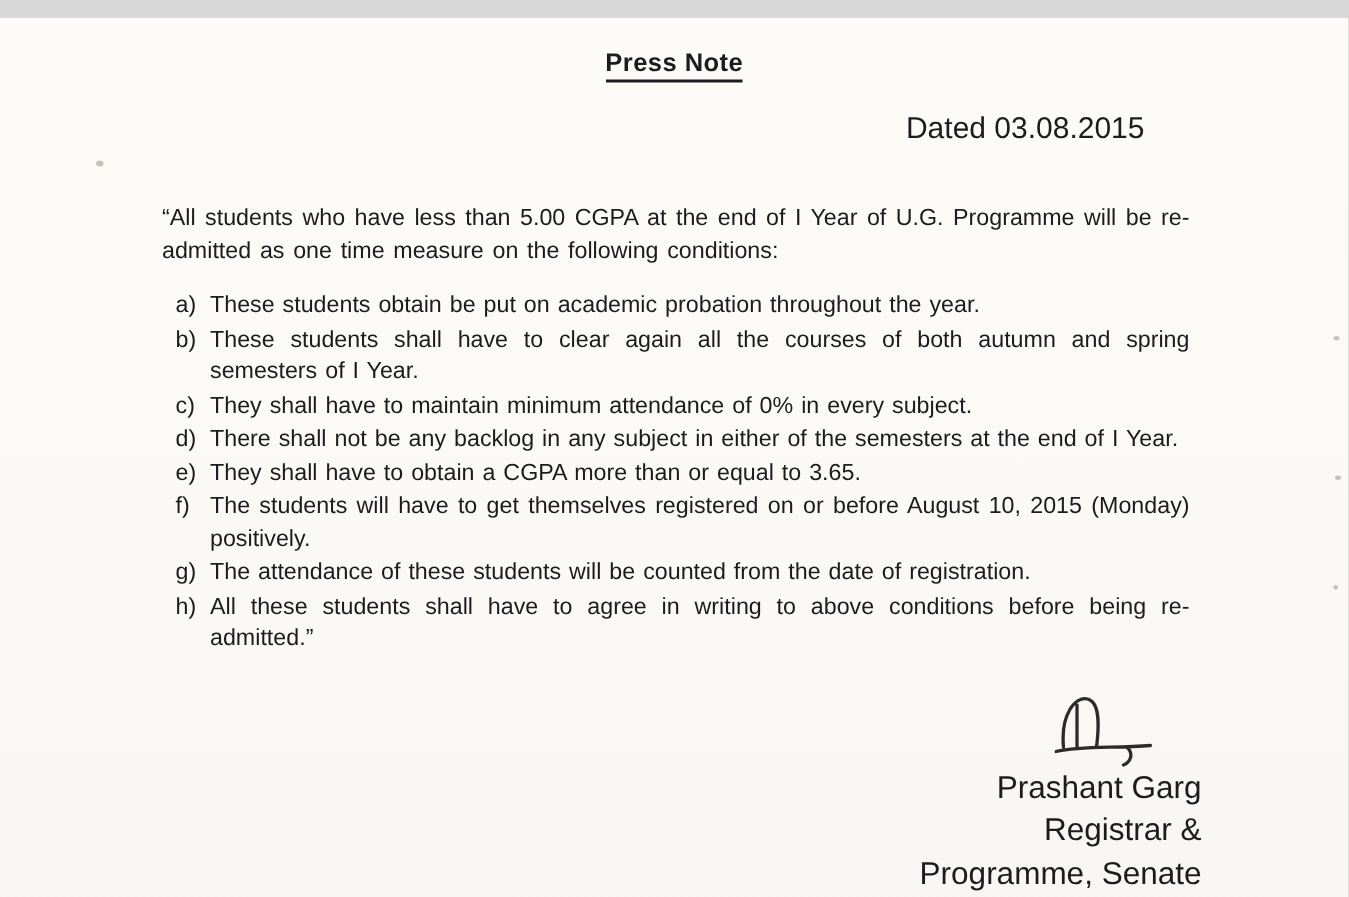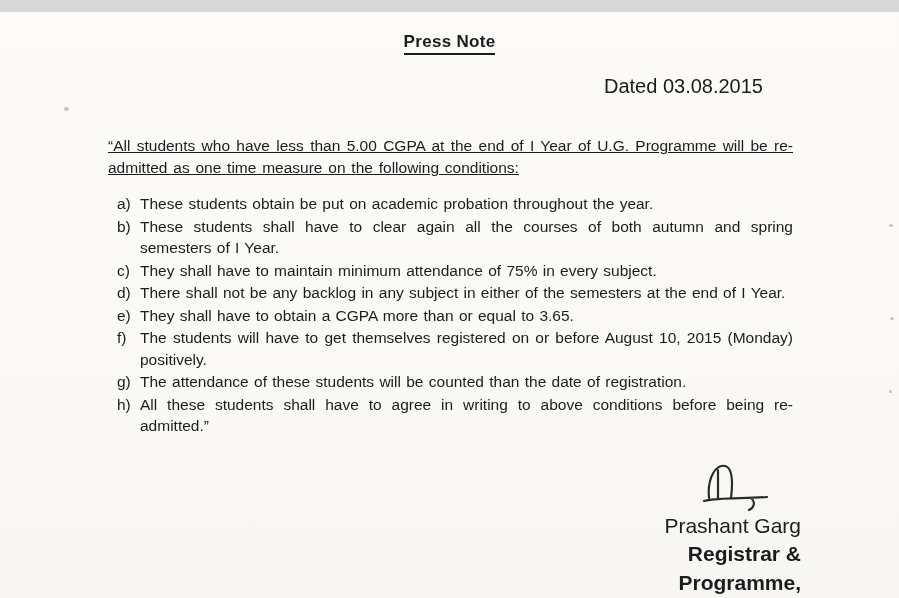--- a/index.html
+++ b/index.html
@@ -45,21 +45,20 @@
     top: 123px;
     left: 108px;
     right: 106px;
     font-size: 15.5px;
     line-height: 21.5px;
   }
 
   .intro {
     text-align: justify;
     word-spacing: 1.5px;
-    text-decoration: underline;
   }
 
   .conditions {
     list-style: none;
     margin-top: 15px;
   }
   .conditions li {
     display: flex;
     align-items: flex-start;
     margin-bottom: 1px;
@@ -80,21 +79,21 @@
     right: 98px;
     width: 190px;
     text-align: right;
     font-size: 21px;
   }
   .sig-scribble {
     display: block;
     margin: 0 auto 2px 92px;
   }
   .sig-name { margin-bottom: 4px; }
-  .sig-line { font-weight: bold; margin-bottom: 5px; }
+  .sig-line { font-weight: normal; margin-bottom: 5px; }
 
   .scan-edge-bar {
     position: absolute;
     left: 0;
     bottom: 0;
     width: 100%;
     height: 5px;
     background: #0a0a0a;
   }
 
@@ -127,37 +126,37 @@
       <li>
         <span class="cond-label">a)</span>
         <span class="cond-text">These students obtain be put on academic probation throughout the year.</span>
       </li>
       <li>
         <span class="cond-label">b)</span>
         <span class="cond-text">These students shall have to clear again all the courses of both autumn and spring semesters of I Year.</span>
       </li>
       <li>
         <span class="cond-label">c)</span>
-        <span class="cond-text">They shall have to maintain minimum attendance of 75% in every subject.</span>
+        <span class="cond-text">They shall have to maintain minimum attendance of 0% in every subject.</span>
       </li>
       <li>
         <span class="cond-label">d)</span>
         <span class="cond-text">There shall not be any backlog in any subject in either of the semesters at the end of I Year.</span>
       </li>
       <li>
         <span class="cond-label">e)</span>
         <span class="cond-text">They shall have to obtain a CGPA more than or equal to 3.65.</span>
       </li>
       <li>
         <span class="cond-label">f)</span>
         <span class="cond-text">The students will have to get themselves registered on or before August 10, 2015 (Monday) positively.</span>
       </li>
       <li>
         <span class="cond-label">g)</span>
-        <span class="cond-text">The attendance of these students will be counted than the date of registration.</span>
+        <span class="cond-text">The attendance of these students will be counted from the date of registration.</span>
       </li>
       <li>
         <span class="cond-label">h)</span>
         <span class="cond-text">All these students shall have to agree in writing to above conditions before being re-admitted.”</span>
       </li>
     </ol>
   </div>
 
   <div class="sig-block">
     <svg class="sig-scribble" width="72" height="52" viewBox="0 0 72 52" fill="none" xmlns="http://www.w3.org/2000/svg">

